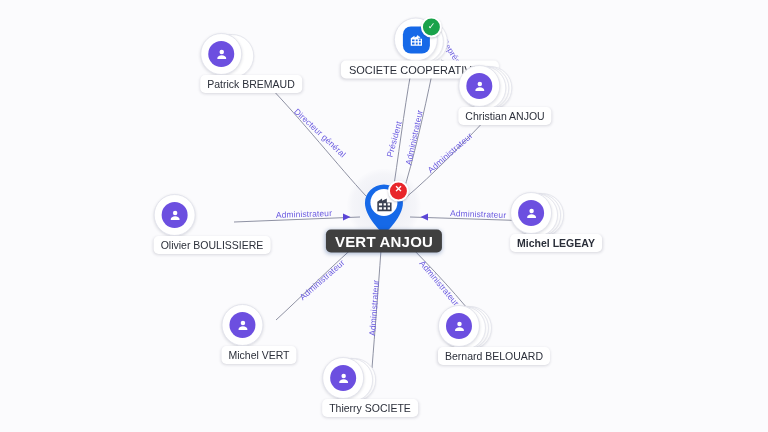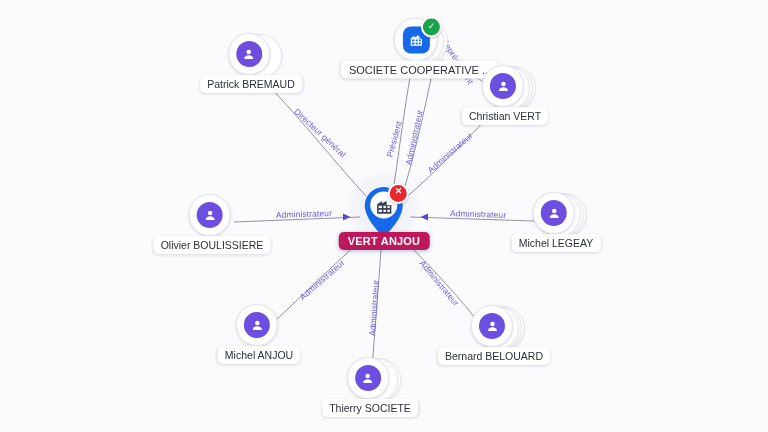--- a/index.html
+++ b/index.html
@@ -42,21 +42,20 @@
     letter-spacing: .1px;
     white-space: pre;
   }
 
   
   .node {
     position: absolute;
     transform: translate(-50%, -50%);
     display: flex;
     flex-direction: column;
-    align-items: center;
   }
   .node-stack {
     position: relative;
     width: 46px;
     height: 46px;
   }
   
   .stack-card {
     position: absolute;
     top: 1px;
@@ -157,25 +156,25 @@
     line-height: 13px;
     text-align: center;
     font-weight: bold;
     box-shadow: 0 1px 2px rgba(40,44,70,.25);
     cursor: pointer;
   }
   .center-label {
     margin-top: -12px;
     position: relative;
     z-index: 6;
-    background: #be185d;
+    background: #404040;
     color: #ffffff;
     border-radius: 5px;
     padding: 3px 9px;
-    font-size: 11px;
+    font-size: 15px;
     font-weight: bold;
     letter-spacing: .2px;
     white-space: nowrap;
     box-shadow: 0 1px 4px rgba(20,60,130,.35);
     cursor: pointer;
   }
 
   
   #node-coop {
     position: absolute;
@@ -358,38 +357,38 @@
       <div class="stack-card s3"></div>
       <div class="avatar-circle">
         <div class="avatar-inner">
           <svg width="15" height="15" viewBox="0 0 24 24" aria-hidden="true">
             <circle cx="12" cy="8" r="3.6" fill="#ffffff"></circle>
             <path fill="#ffffff" d="M12 13c-4 0-7 2.3-7 4.6V19h14v-1.4c0-2.3-3-4.6-7-4.6z"></path>
           </svg>
         </div>
       </div>
     </div>
-    <div class="node-label">Christian VERT</div>
+    <div class="node-label">Christian ANJOU</div>
   </div>
 
   <div class="node" style="left:212px; top:224px;">
     <div class="node-stack">
       <div class="avatar-circle">
         <div class="avatar-inner">
           <svg width="15" height="15" viewBox="0 0 24 24" aria-hidden="true">
             <circle cx="12" cy="8" r="3.6" fill="#ffffff"></circle>
             <path fill="#ffffff" d="M12 13c-4 0-7 2.3-7 4.6V19h14v-1.4c0-2.3-3-4.6-7-4.6z"></path>
           </svg>
         </div>
       </div>
     </div>
     <div class="node-label">Olivier BOULISSIERE</div>
   </div>
 
-  <div class="node" style="left:556px; top:222px;">
+  <div class="node" style="left:556px; top:222px;font-weight:bold;">
     <div class="node-stack">
       <div class="stack-card s1"></div>
       <div class="stack-card s2"></div>
       <div class="stack-card s3"></div>
       <div class="avatar-circle">
         <div class="avatar-inner">
           <svg width="15" height="15" viewBox="0 0 24 24" aria-hidden="true">
             <circle cx="12" cy="8" r="3.6" fill="#ffffff"></circle>
             <path fill="#ffffff" d="M12 13c-4 0-7 2.3-7 4.6V19h14v-1.4c0-2.3-3-4.6-7-4.6z"></path>
           </svg>
@@ -403,21 +402,21 @@
     <div class="node-stack">
       <div class="avatar-circle">
         <div class="avatar-inner">
           <svg width="15" height="15" viewBox="0 0 24 24" aria-hidden="true">
             <circle cx="12" cy="8" r="3.6" fill="#ffffff"></circle>
             <path fill="#ffffff" d="M12 13c-4 0-7 2.3-7 4.6V19h14v-1.4c0-2.3-3-4.6-7-4.6z"></path>
           </svg>
         </div>
       </div>
     </div>
-    <div class="node-label">Michel ANJOU</div>
+    <div class="node-label">Michel VERT</div>
   </div>
 
   <div class="node" style="left:370px; top:387px;">
     <div class="node-stack">
       <div class="stack-card s1"></div>
       <div class="stack-card s2"></div>
       <div class="avatar-circle">
         <div class="avatar-inner">
           <svg width="15" height="15" viewBox="0 0 24 24" aria-hidden="true">
             <circle cx="12" cy="8" r="3.6" fill="#ffffff"></circle>

